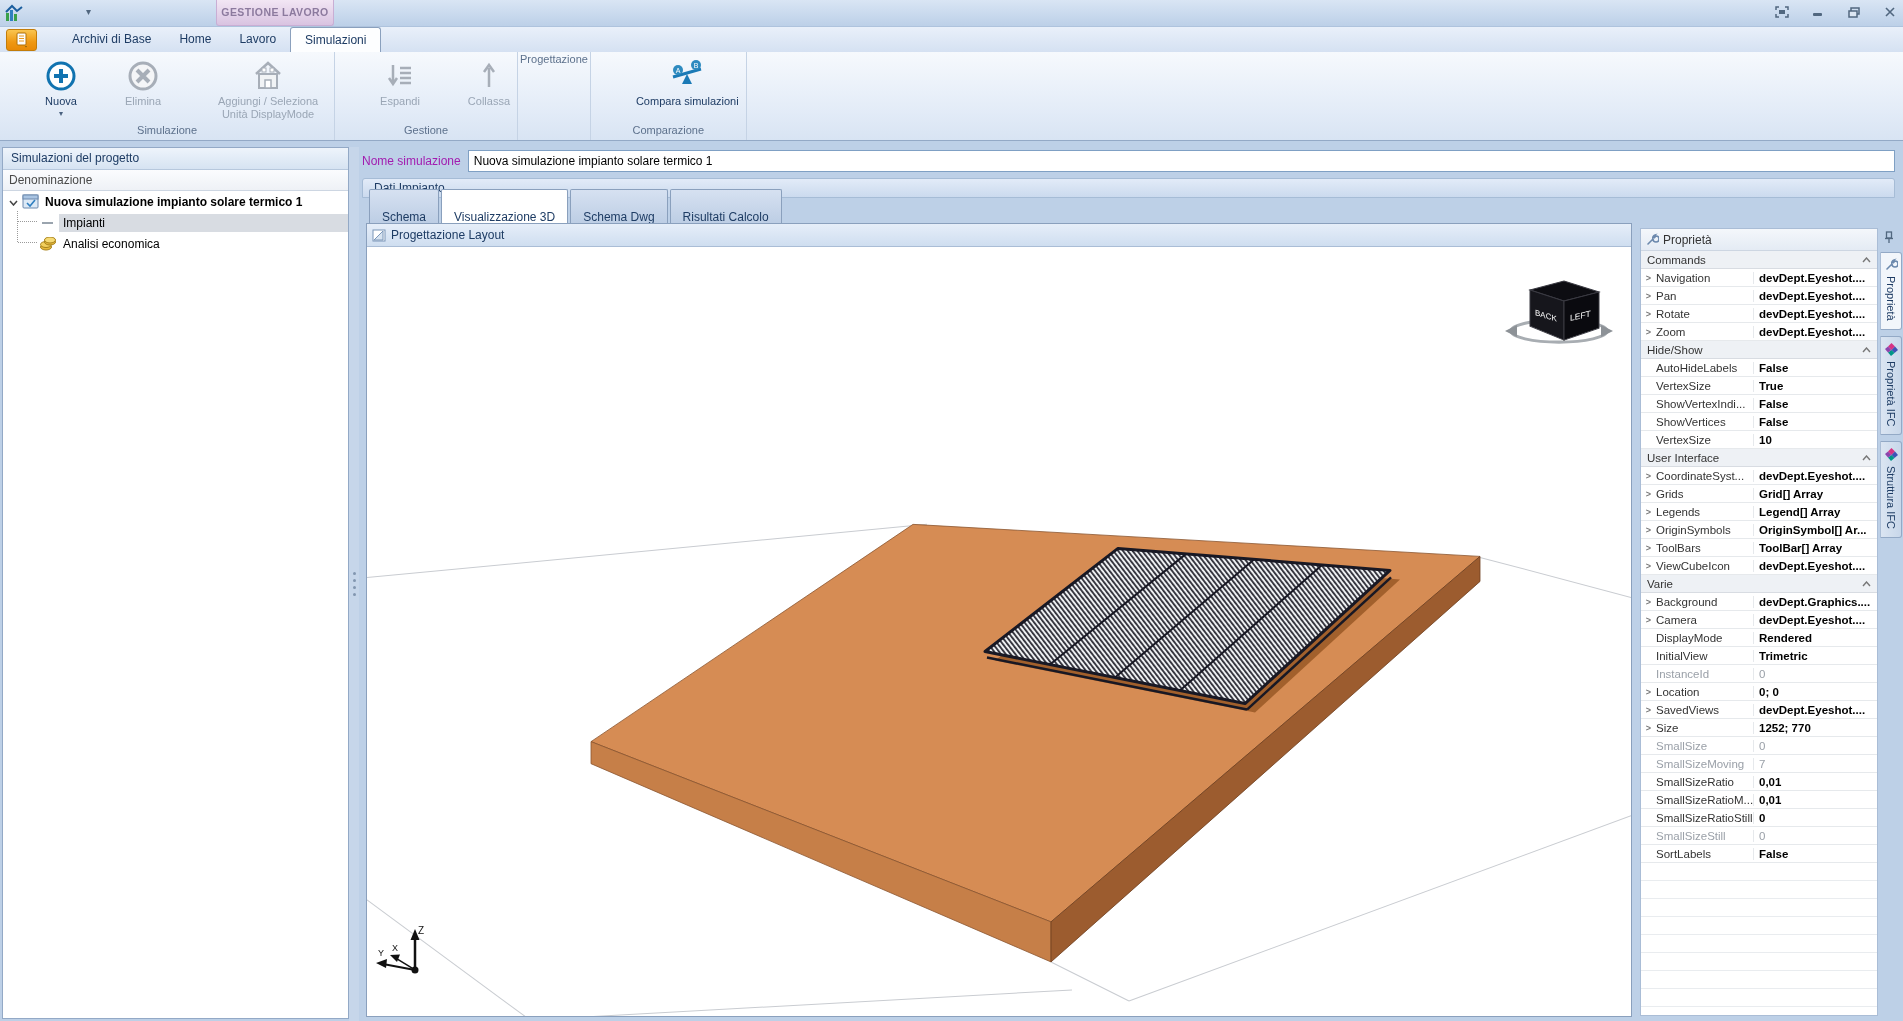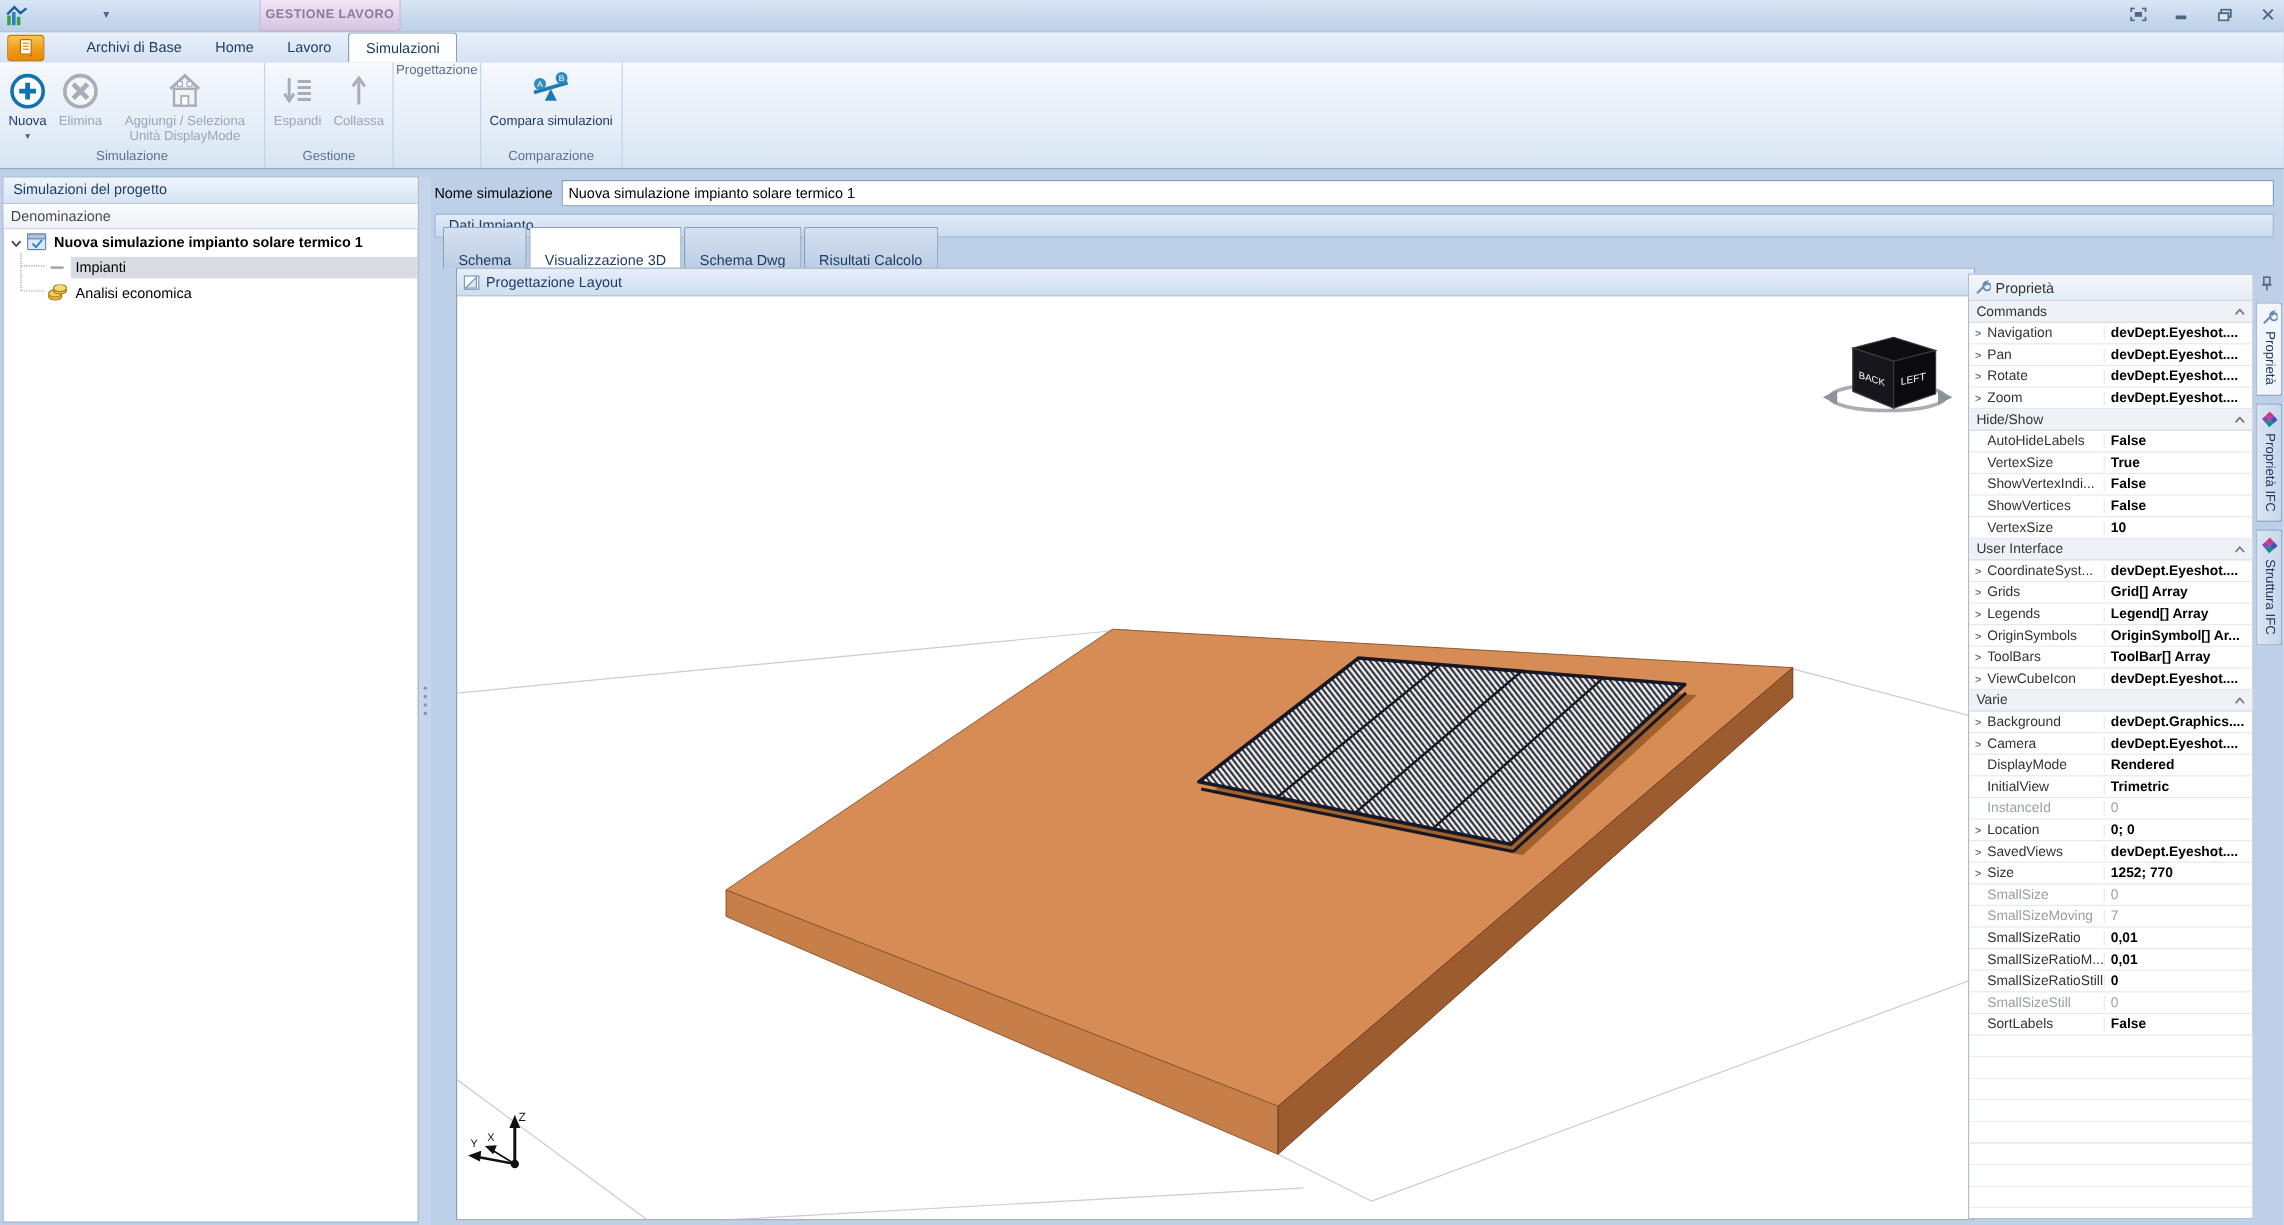--- a/index.html
+++ b/index.html
@@ -32,21 +32,21 @@
     border-radius:3px 3px 0 0; font-weight:normal; }
 
   
   .ribbon { position:absolute; left:0; top:52px; width:1903px; height:89px;
     background:linear-gradient(#f6f9fd,#e2ebf7 70%,#d8e4f3);
     border-bottom:1px solid #93a9c6; display:flex; }
   .rgroup { display:flex; flex-direction:column; border-right:1px solid #c5d3e5; padding:0 2px; }
   .rg-buttons { flex:1; display:flex; align-items:flex-start; padding-top:3px; }
   .rg-label { height:17px; text-align:center; font-size:11px; color:#5d718c; line-height:15px; }
   .rbtn { display:flex; flex-direction:column; align-items:center; padding:2px 5px 0 5px;
-    font-size:11px; color:#1e3c64; text-align:center; line-height:1.2; border-radius:3px; }
+    font-size:11px; color:#1e3c64; text-align:center; line-height:1.2; border-radius:3px;margin-left:38px; }
   .rbtn .icn { height:38px; display:flex; align-items:center; }
   .rbtn.disabled { color:#9aa6b5; }
   .rbtn .drop { font-size:8px; color:#4a617f; margin-top:1px; }
   .rbtn .lbl { max-width:118px; }
 
   
   .left-panel { position:absolute; left:2px; top:147px; width:347px; bottom:2px;
     background:#fff; border:1px solid #93a9c6; }
   .lp-header { height:22px; background:linear-gradient(#eef4fb,#d6e3f2);
     border-bottom:1px solid #b7c8dd; font-size:12px; color:#1e3c64; line-height:21px; padding-left:8px; }
@@ -65,32 +65,32 @@
   
   .vsplit { position:absolute; left:349px; top:147px; width:10px; bottom:0;
     background:#c6d6ea; display:flex; flex-direction:column; align-items:center;
     justify-content:center; gap:4px; }
   .vsplit i { width:3px; height:3px; background:#8296b0; border-radius:50%; }
 
   
   .main { position:absolute; left:359px; top:147px; right:0; bottom:0; }
   .name-row { position:absolute; left:3px; top:2px; right:8px; height:23px;
     display:flex; align-items:center; }
-  .name-row label { font-size:12px; color:#000000; margin-right:7px; white-space:nowrap; }
+  .name-row label { font-size:12px; color:#a21caf; margin-right:7px; white-space:nowrap; }
   .name-row input { flex:1; height:22px; border:1px solid #7fa0c4; font-size:12px;
     padding:0 5px; font-family:"Liberation Sans",sans-serif; color:#000; background:#fff; }
   .dati-bar { position:absolute; left:3px; top:31px; right:8px; height:20px;
     background:linear-gradient(#e2ebf8,#cbdaee); border:1px solid #a6bcd6;
     border-radius:3px 3px 0 0; font-size:12px; color:#1e3c64; line-height:19px; padding-left:11px; }
   .tabs-strip { position:absolute; left:10px; top:55px; height:22px; display:flex; align-items:flex-end; }
   .dtab { padding:17px 12px; height:21px; line-height:20px; font-size:12px; color:#1e3c64;
     background:linear-gradient(#d6e1f1,#bccde4); border:1px solid #8aa0bd; border-bottom:none;
     border-radius:2px 2px 0 0; margin-right:2px; }
   .dtab.active { background:#fff; height:22px; }
-  .content-frame { position:absolute; left:21px; top:76px; width:1266px; bottom:4px;
+  .content-frame { position:absolute; left:7px; top:76px; width:1266px; bottom:4px;
     border:1px solid #8aa0bd; background:#fff; display:flex; flex-direction:column; }
   .layout-header { height:23px; background:linear-gradient(#e6eef9,#cfdef0);
     border-bottom:1px solid #aabdd6; display:flex; align-items:center; font-size:12px; color:#1e3c64; }
   .layout-header svg { margin:0 5px 0 5px; }
   .viewport { flex:1; width:100%; }
 
   
   .props-panel { position:absolute; left:1281px; top:81px; width:238px; bottom:5px;
     background:#fff; border:1px solid #aabdd6; display:flex; flex-direction:column; overflow:hidden; }
   .props-header { height:22px; background:linear-gradient(#f4f7fb,#e4ebf4);

